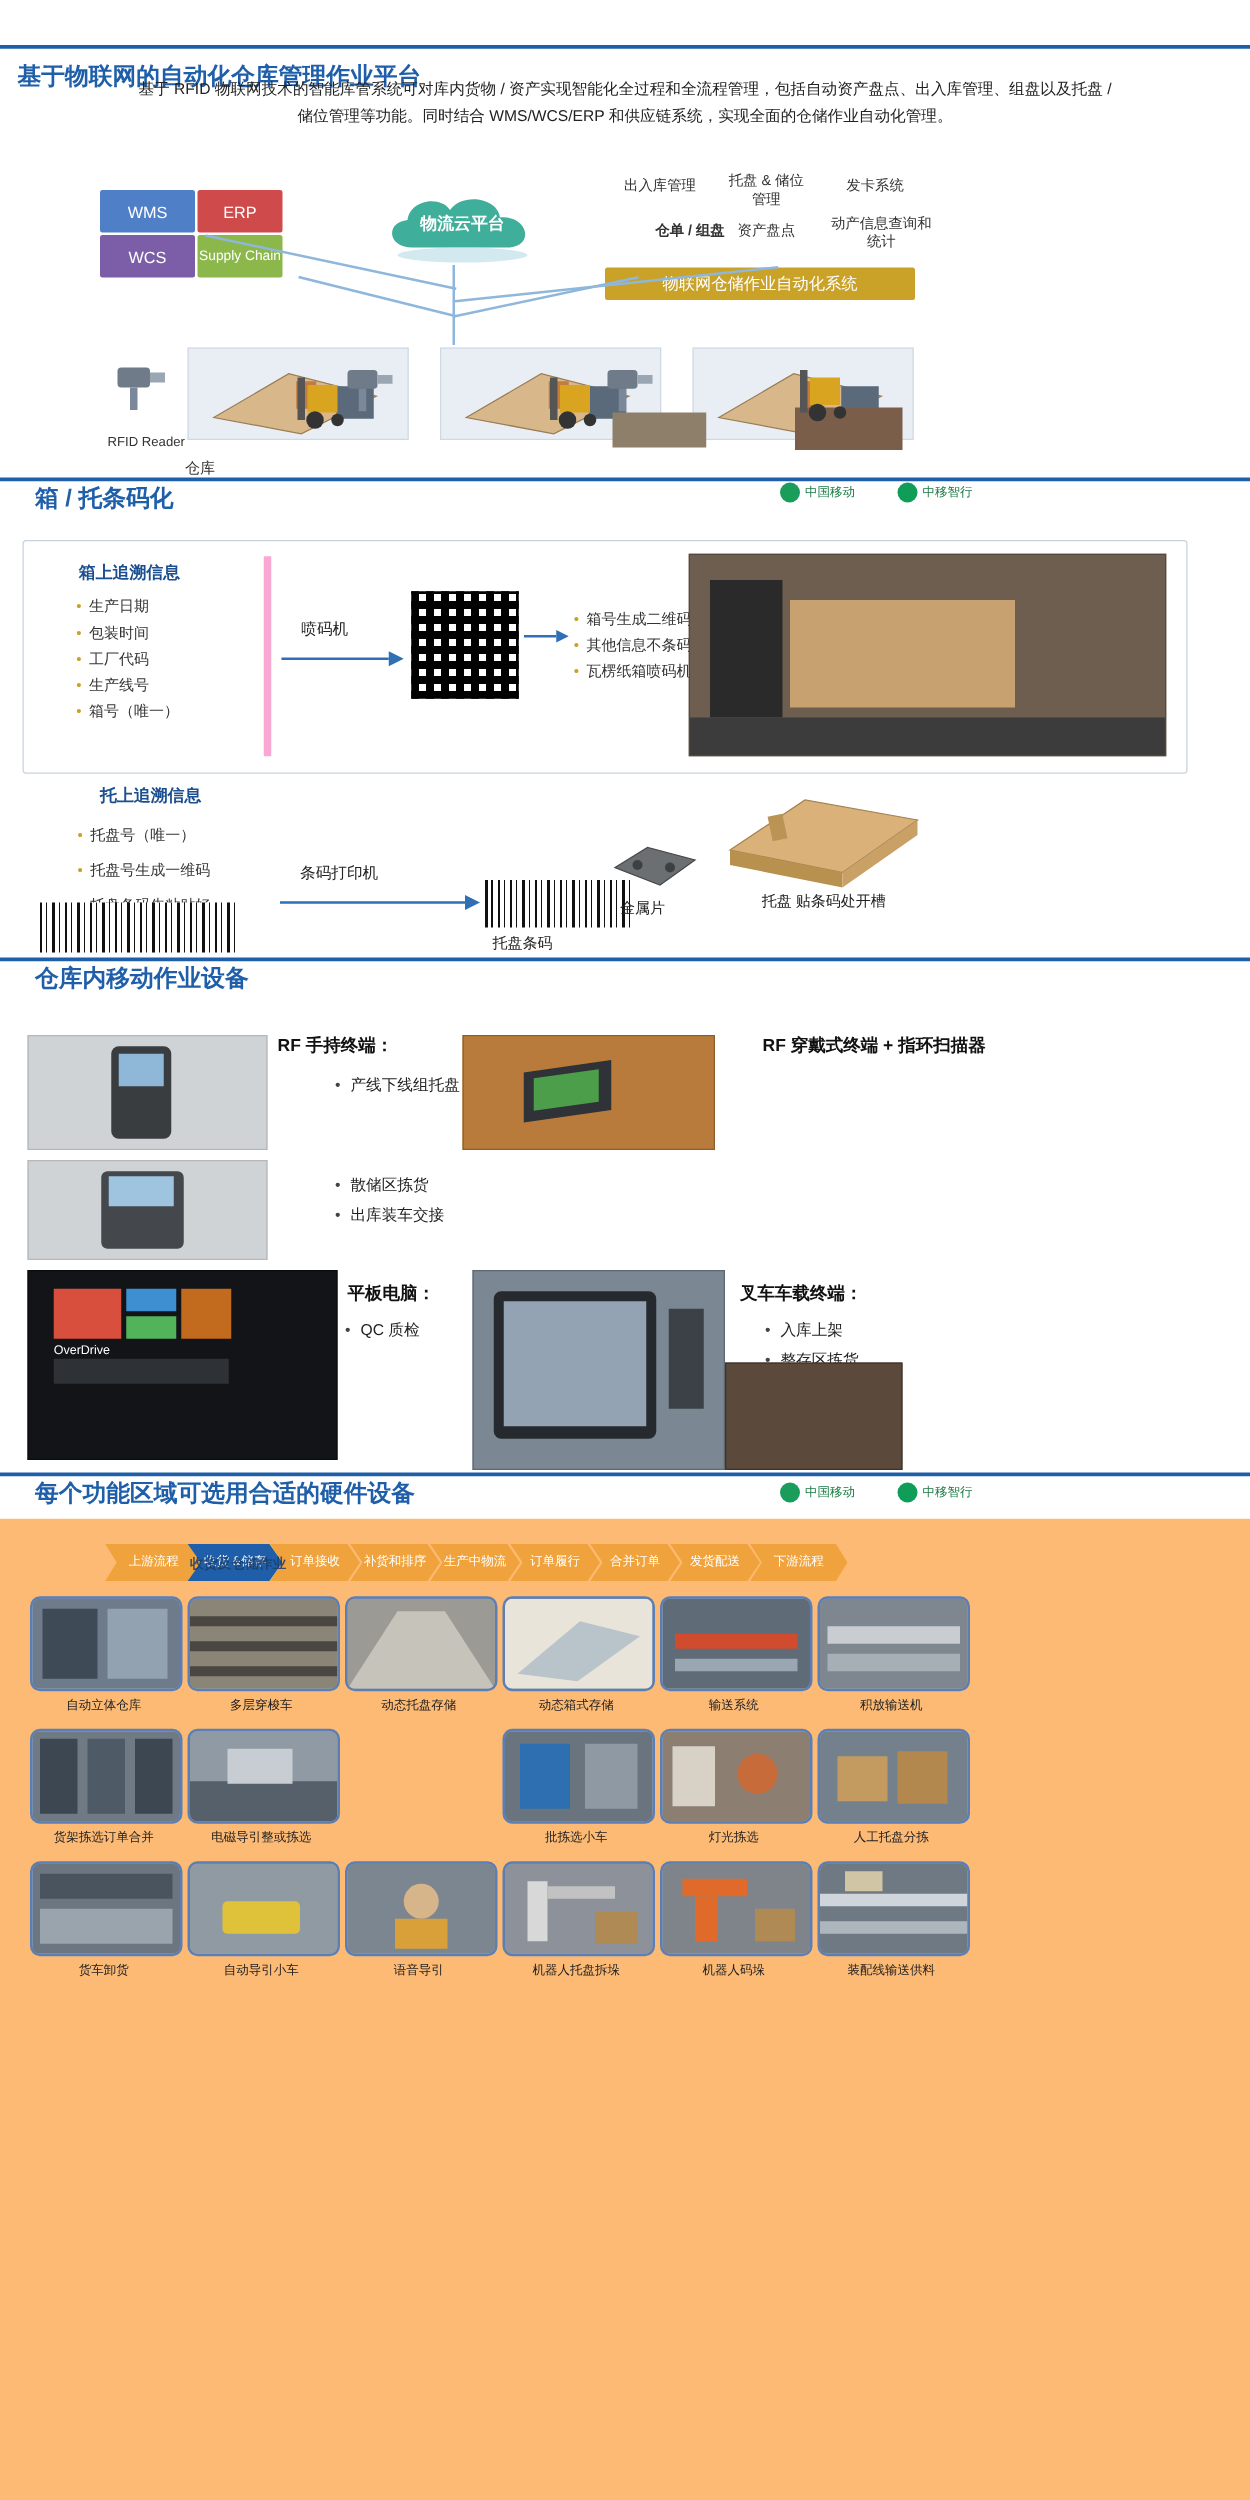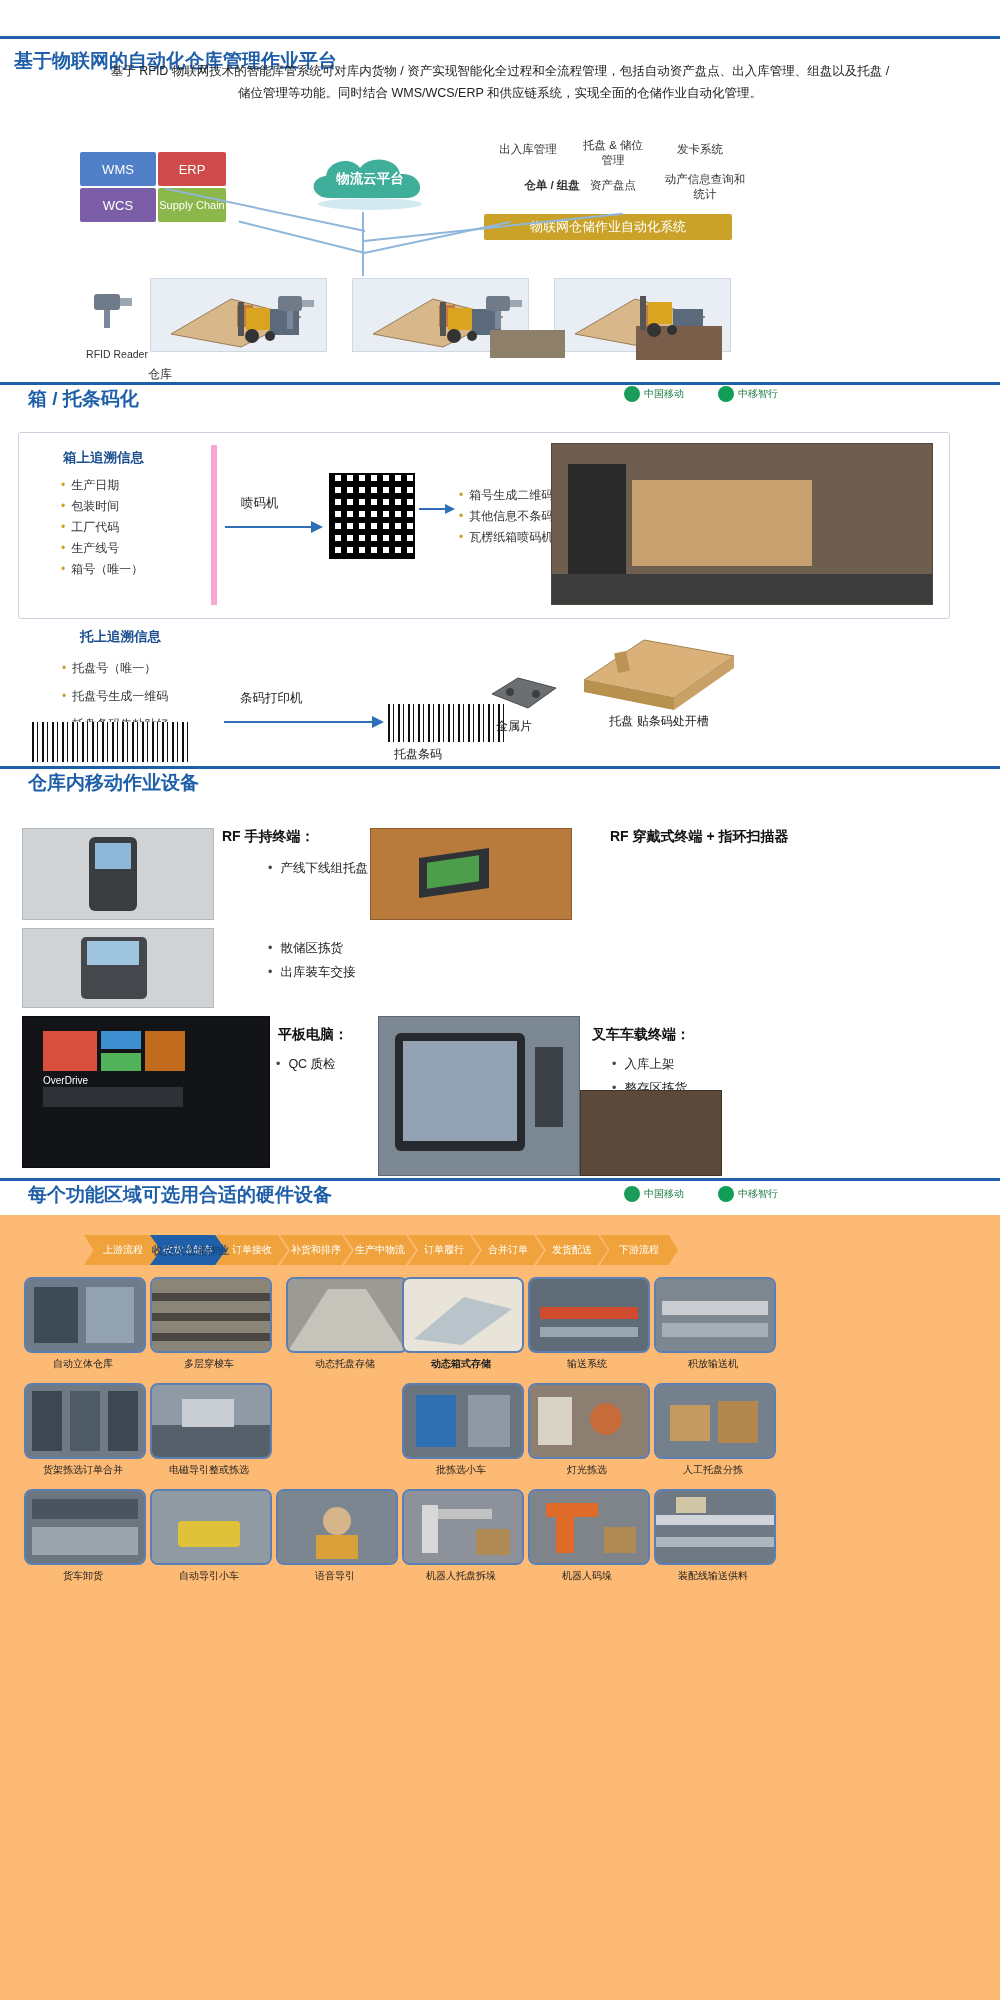--- a/index.html
+++ b/index.html
@@ -381,28 +381,28 @@
   </div>
   <div class="gridcell" style="left:150px;top:62px;">
     <div class="img"><svg width="118" height="72">
           <rect width="118" height="72" fill="#8a8577"></rect>
           <rect x="0" y="14" width="118" height="8" fill="#4a4742"></rect>
           <rect x="0" y="34" width="118" height="8" fill="#4a4742"></rect>
           <rect x="0" y="54" width="118" height="8" fill="#4a4742"></rect>
         </svg></div>
     <div class="lbl">多层穿梭车</div>
   </div>
-  <div class="gridcell" style="left:276px;top:62px;margin-left:10px;">
+  <div class="gridcell" style="left:276px;top:62px;">
     <div class="img"><svg width="118" height="72">
           <rect width="118" height="72" fill="#9b9a95"></rect>
           <polygon points="0,72 40,10 78,10 118,72" fill="#c6c3ba"></polygon>
         </svg></div>
     <div class="lbl">动态托盘存储</div>
   </div>
-  <div class="gridcell" style="left:402px;top:62px;font-weight:bold;">
+  <div class="gridcell" style="left:402px;top:62px;">
     <div class="img"><svg width="118" height="72">
           <rect width="118" height="72" fill="#e8e4da"></rect>
           <polygon points="10,60 60,18 108,30 58,66" fill="#b9c3ca"></polygon>
         </svg></div>
     <div class="lbl">动态箱式存储</div>
   </div>
   <div class="gridcell" style="left:528px;top:62px;">
     <div class="img"><svg width="118" height="72">
           <rect width="118" height="72" fill="#5f6b76"></rect>
           <rect x="10" y="28" width="98" height="12" fill="#d14b2e"></rect>

